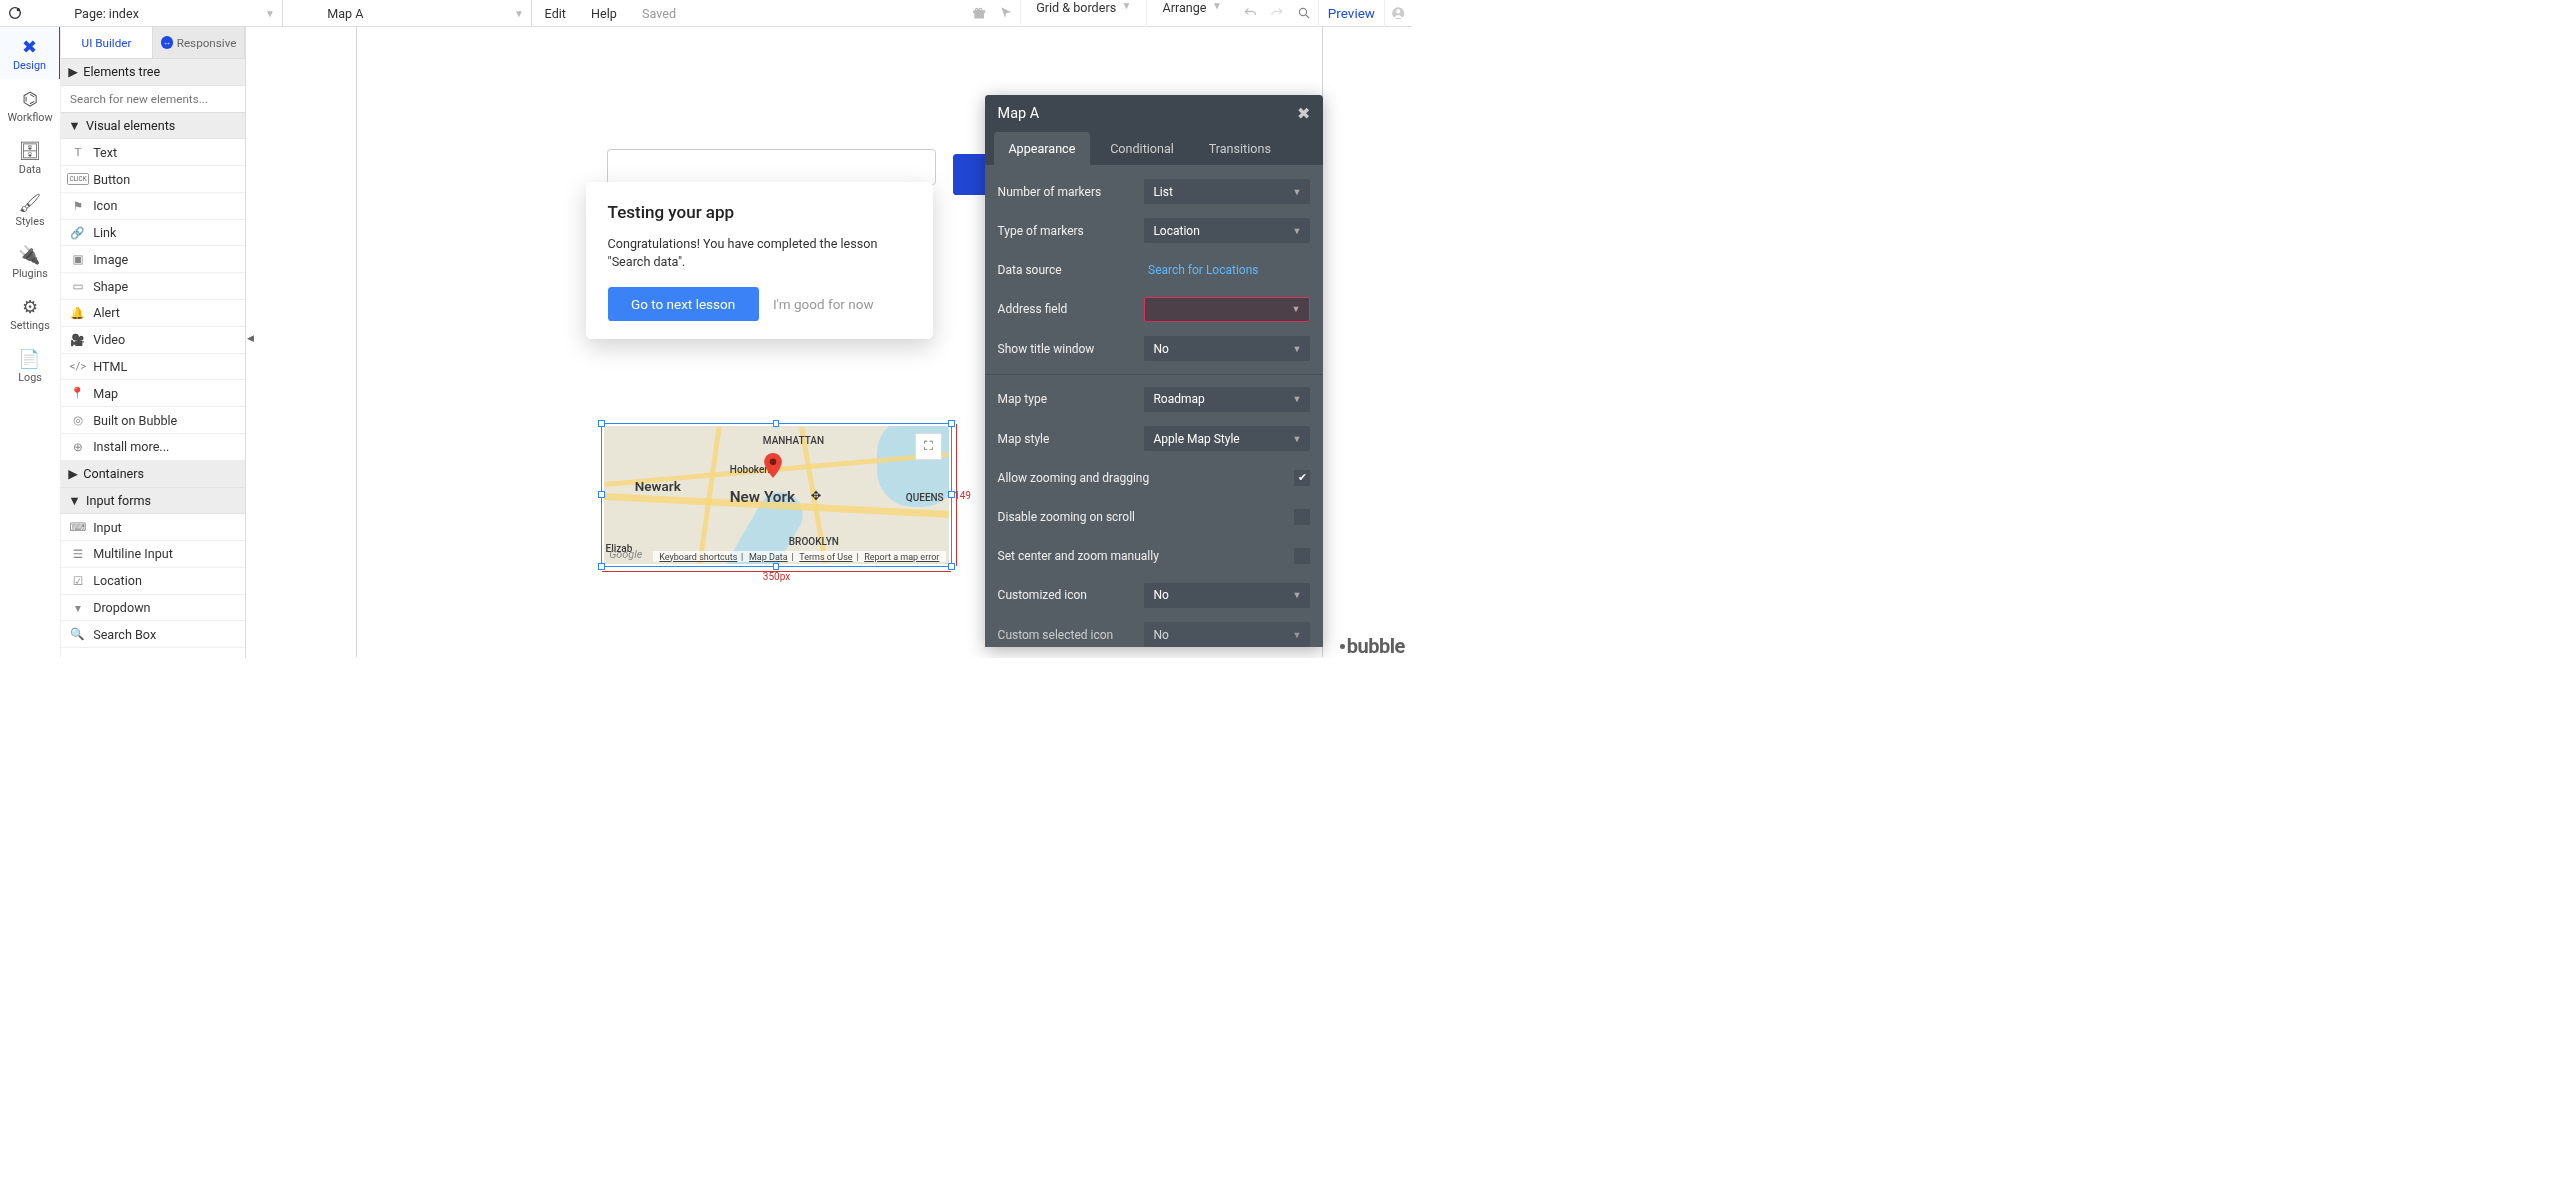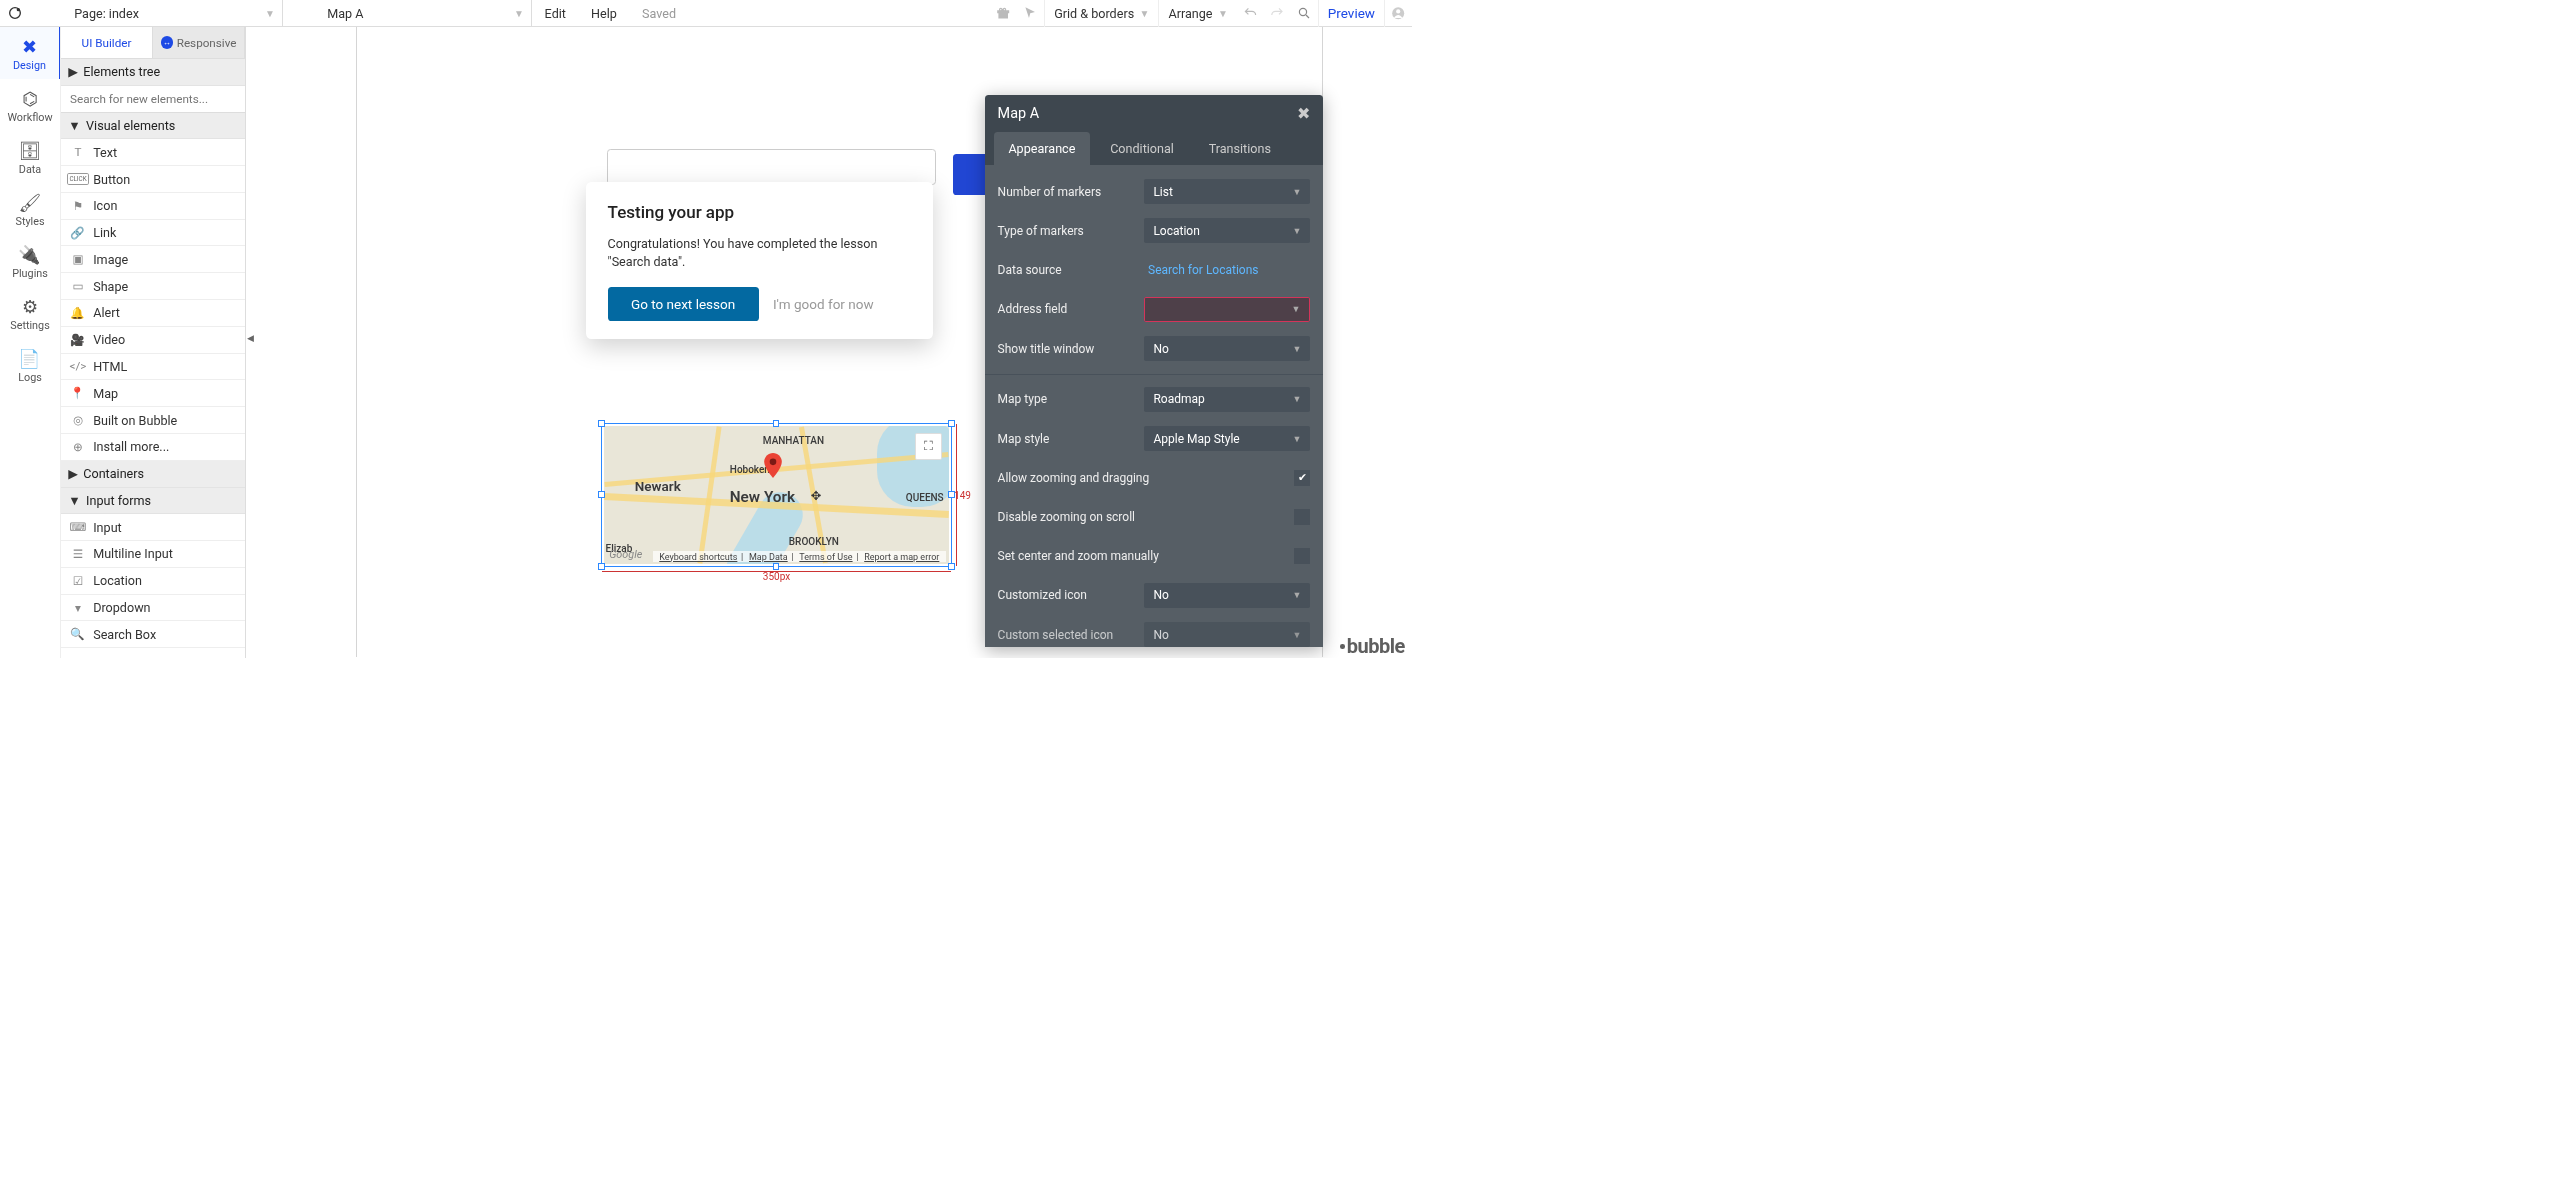--- a/index.html
+++ b/index.html
@@ -8,21 +8,21 @@
 
 .topbar { height: 27px; border-bottom: 0.9px solid #ddd; display: flex; align-items: center; background: #fff; }
 .logo-box { width: 30px; height: 27px; display: flex; align-items: center; justify-content: center; }
 .dropdown-top { height: 27px; min-width: 99px; padding: 0 7.2px; display: flex; align-items: center; border-right: 0.9px solid #ddd; cursor: pointer; margin-left: 37px; }
 .dropdown-top .lbl { flex: 1; color: #333; font-size: 12.6px; }
 .chev { color: #bbb; font-size: 10px; margin-left: 5.4px; }
 .menu-top { padding: 0 12.6px; height: 27px; display: flex; align-items: center; color: #333; font-size: 12.6px; cursor: pointer; }
 .menu-saved { color: #999; }
 .spacer { flex: 1; }
 .tool-icon { width: 27px; height: 27px; display: flex; align-items: center; justify-content: center; color: #bbb; cursor: pointer; }
-.right-drop { padding: 0 9px; height: 27px; display: flex; align-items: center; color: #333; font-size: 12.6px; border-left: 0.9px solid #eee; cursor: pointer; }
+.right-drop { padding: 0 15px; height: 27px; display: flex; align-items: flex-start; color: #333; font-size: 12.6px; border-left: 0.9px solid #eee; cursor: pointer; }
 .preview { padding: 0 9px; height: 27px; display: flex; align-items: center; color: #1e4ae5; font-size: 13.5px; border-left: 0.9px solid #eee; border-right: 0.9px solid #eee; cursor: pointer; }
 
 
 .leftbar { position: absolute; left: 0; top: 27px; width: 61px; bottom: 0; background: #fff; border-right: 0.9px solid #eee; }
 .leftbar-item { padding: 5.4px 0 7.2px; text-align: center; font-size: 10.8px; color: #555; cursor: pointer; }
 .leftbar-item.active { color: #1e4ae5; border-right: 1.8px solid #1e4ae5; background: #f7faff; }
 .leftbar-item .ic { font-size: 18px; display: block; margin: 3.6px auto 1.8px; }
 
 
 .leftpanel { position: absolute; left: 61px; top: 27px; width: 185px; bottom: 0; border-right: 0.9px solid #ddd; background: #fff; display: flex; flex-direction: column; }
@@ -71,21 +71,21 @@
 .dim-bottom { position:absolute; bottom:-16px; left:50%; font-size:10px; color:#c33; transform:translateX(-50%);}
 .dim-line-r { position:absolute; right:-6.3px; top:0; bottom:0; width:0.9px; background:#c33;}
 .dim-line-b { position:absolute; left:0; right:0; bottom:-5.4px; height:0.9px; background:#c33;}
 .move-cursor { position:absolute; left:207px; top:62px; color:#333; font-size:12.6px; }
 
 
 .tut { position: absolute; left: 340px; top: 155px; width: 347px; background: #fff; border-radius: 5.4px; box-shadow: 0 7.2px 25px rgba(0,0,0,0.18); padding: 20px 21.6px 18px; }
 .tut h3 { font-size: 17px; font-weight: 500; color: #222; margin-bottom: 12.6px; }
 .tut p { font-size: 12.6px; color: #333; line-height: 1.45; margin-bottom: 16px; }
 .tut-actions { display: flex; align-items: center; gap: 14.4px; }
-.btn-primary { background: #0369a1; color: #fff; border: none; padding: 9px 23.4px; font-size: 13.5px; border-radius: 3.6px; cursor: pointer; }
+.btn-primary { background: #3b82f6; color: #fff; border: none; padding: 9px 23.4px; font-size: 13.5px; border-radius: 3.6px; cursor: pointer; }
 .btn-ghost { background: none; border: none; color: #999; font-size: 13.5px; cursor: pointer; }
 
 
 .proppanel { position: absolute; right: 89px; top: 68px; width: 338px; background: #3e474f; color: #fff; border-radius: 3.6px; box-shadow: 0 3.6px 18px rgba(0,0,0,0.3); }
 .proppanel-head { padding: 9px 12.6px; font-size: 14.4px; display: flex; align-items: center; }
 .proppanel-head .title { flex: 1; }
 .proppanel-head .close { color: #ccc; cursor: pointer; font-size: 16px; }
 .proptabs { display: flex; padding: 0 9px; gap: 6px; }
 .proptab { padding: 9px 14.4px; font-size: 12.6px; color: #ccc; cursor: pointer; border-radius: 3.6px 3.6px 0 0; }
 .proptab.active { background: #565e65; color: #fff; }

